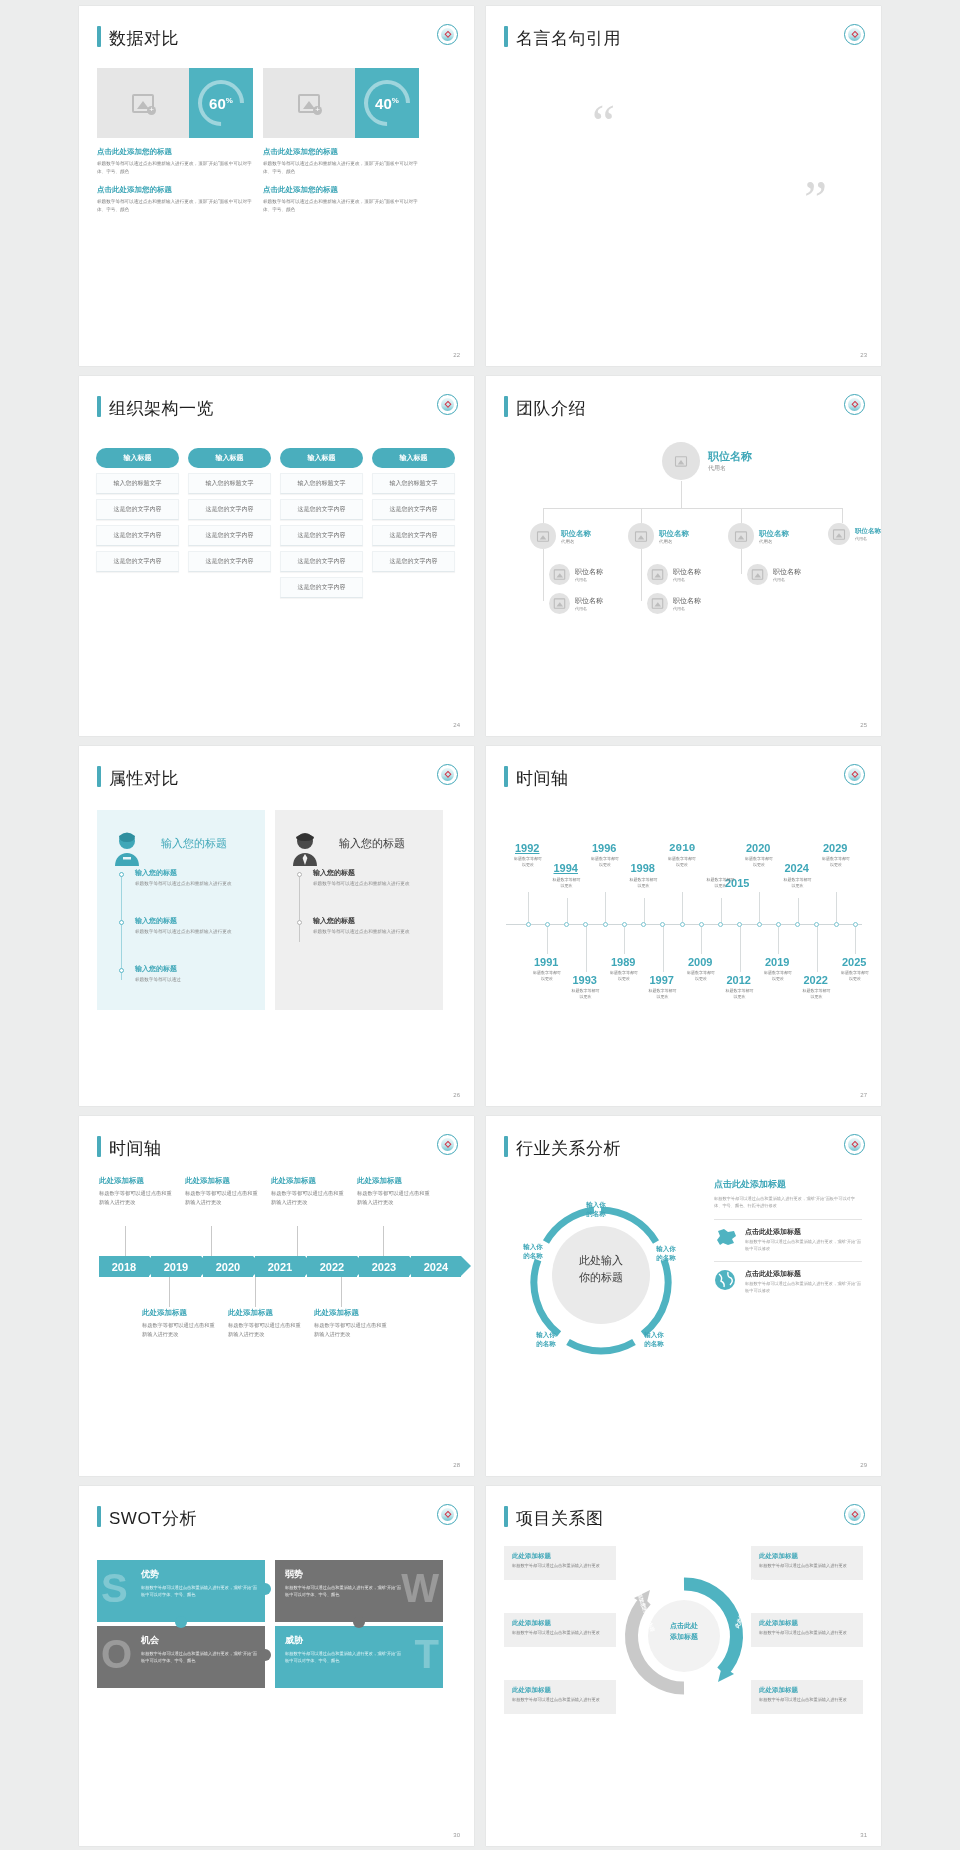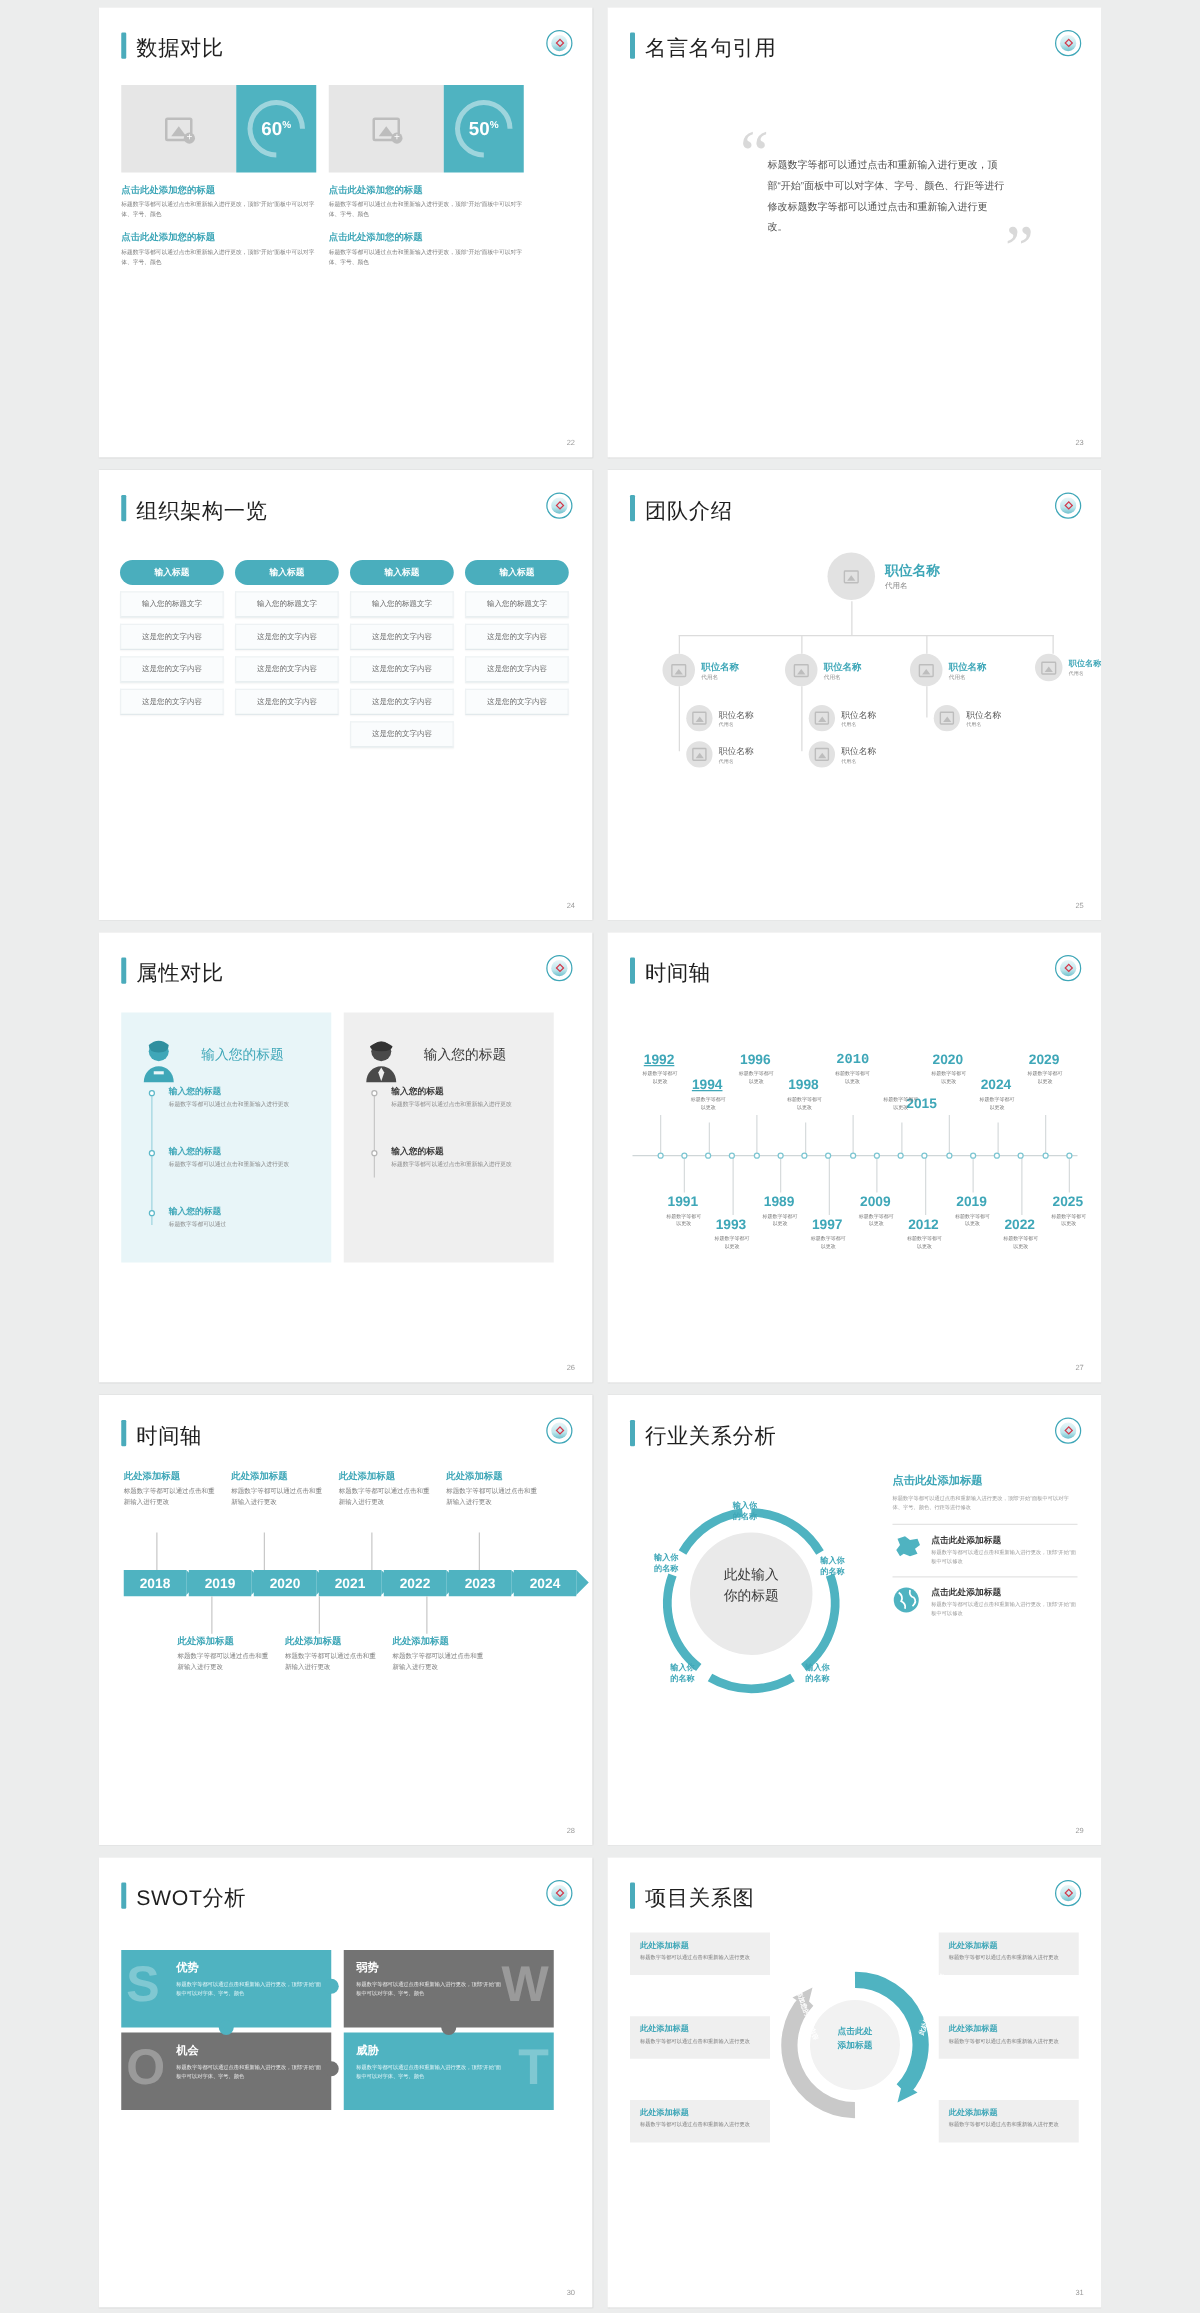--- a/index.html
+++ b/index.html
@@ -164,21 +164,21 @@
       </div>
       <div class="dc-block">
         <div class="dc-img">
           <div class="dc-ph">
               <div class="ph-icon">
                 <div class="dotc">+</div>
               </div>
             </div>
           <div class="dc-pct">
             <div class="ring"></div>
-            <div class="pctxt"><span>50</span><sup>%</sup></div>
+            <div class="pctxt"><span>40</span><sup>%</sup></div>
           </div>
         </div>
         <div class="dc-h">点击此处添加您的标题</div>
         <div class="dc-p">标题数字等都可以通过点击和重新输入进行更改，顶部“开始”面板中可以对字体、字号、颜色</div>
         <div class="dc-h">点击此处添加您的标题</div>
         <div class="dc-p">标题数字等都可以通过点击和重新输入进行更改，顶部“开始”面板中可以对字体、字号、颜色</div>
       </div>
     </div>
     <div class="pgnum">22</div>
   </div>
@@ -188,21 +188,20 @@
         <div class="s-bar"></div>
       <div class="s-title">名言名句引用</div>
       </div>
     <div class="logo">
         <div class="inner">
           <div class="dia"></div>
         </div>
       </div>
 
     <div class="q-mark" style="left:106px; top:92px;">“</div>
-    <div class="q-text">标题数字等都可以通过点击和重新输入进行更改，顶部“开始”面板中可以对字体、字号、颜色、行距等进行修改标题数字等都可以通过点击和重新输入进行更改。</div>
     <div class="q-mark" style="left:318px; top:168px;">”</div>
     <div class="pgnum">23</div>
   </div>
 
   <div class="slide">
     <div class="s-title-wrap">
         <div class="s-bar"></div>
       <div class="s-title">组织架构一览</div>
       </div>
     <div class="logo">

